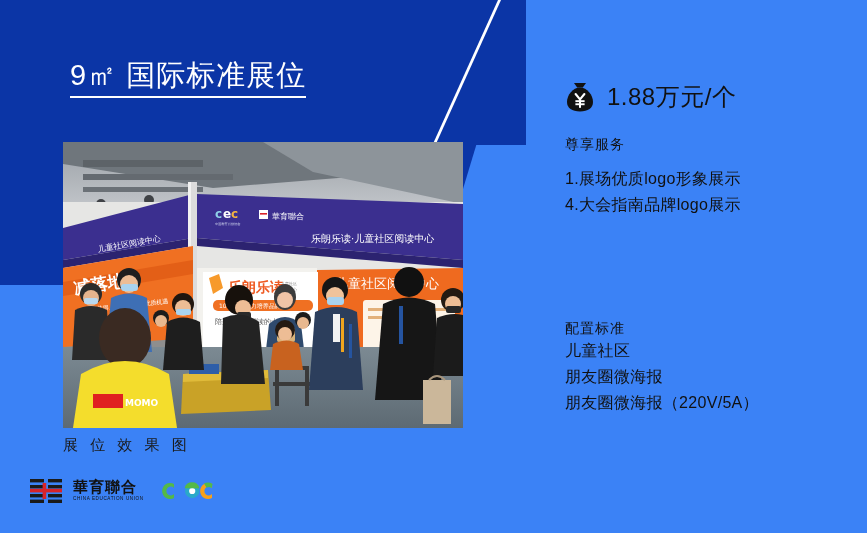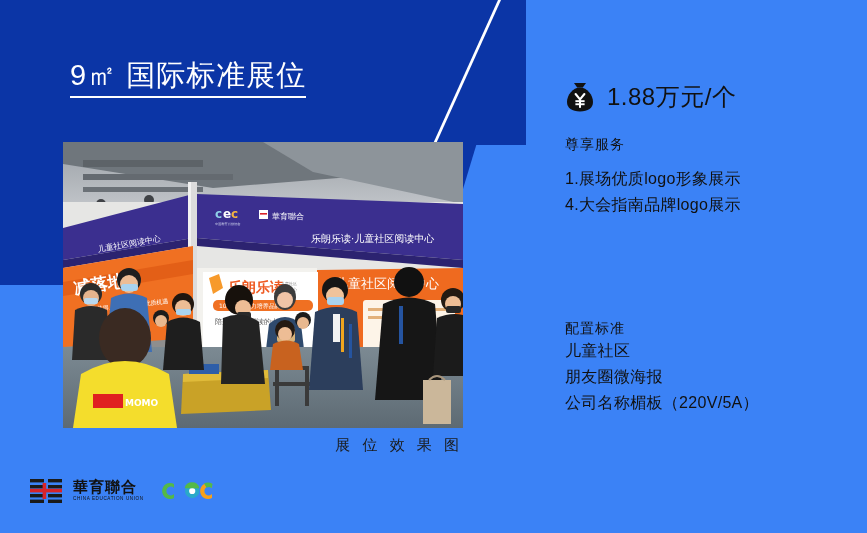--- a/index.html
+++ b/index.html
@@ -39,21 +39,21 @@
   }
 
   
   .photo{
     position:absolute;left:63px;top:142px;width:400px;height:286px;
     overflow:hidden;background:#8e8e8e;
   }
   .photo svg{display:block;}
   .caption{
     position:absolute;left:63px;top:436px;width:400px;
-    text-align:right;color:#1a1a1a;font-size:15px;letter-spacing:4px;
+    text-align:left;color:#1a1a1a;font-size:15px;letter-spacing:4px;
   }
 
   
   .right{position:absolute;left:563px;top:0;width:304px;height:533px;}
   .price-row{position:absolute;left:0;top:80px;display:flex;align-items:center;gap:10px;}
   .bag{width:34px;height:34px;flex:0 0 34px;}
   .price-text{font-size:24px;color:#111;letter-spacing:0.5px;white-space:nowrap;}
 
   .sec-head{font-size:14px;color:#111;letter-spacing:1px;}
   .sec-line{font-size:16px;color:#111;line-height:26px;letter-spacing:0.3px;white-space:nowrap;}
@@ -245,21 +245,21 @@
     <div class="svc">
       <span class="sec-head">尊享服务</span>
       <div class="sec-line">1.展场优质logo形象展示</div>
       <div class="sec-line">4.大会指南品牌logo展示</div>
     </div>
 
     <div class="cfg">
       <span class="sec-head">配置标准</span>
       <div class="sec-line">儿童社区</div>
       <div class="sec-line">朋友圈微海报</div>
-      <div class="sec-line">公司名称楣板（220V/5A）</div>
+      <div class="sec-line">朋友圈微海报（220V/5A）</div>
     </div>
   </div>
 
   <div class="footer">
     <div class="logo-hy">
       <svg class="hy-mark" viewBox="0 0 36 26" xmlns="http://www.w3.org/2000/svg">
         <rect x="0" y="1" width="14" height="3.4" fill="#1a1a1a"></rect>
         <rect x="18" y="1" width="14" height="3.4" fill="#1a1a1a"></rect>
         <rect x="0" y="7" width="14" height="3.4" fill="#1a1a1a"></rect>
         <rect x="18" y="7" width="14" height="3.4" fill="#1a1a1a"></rect>

